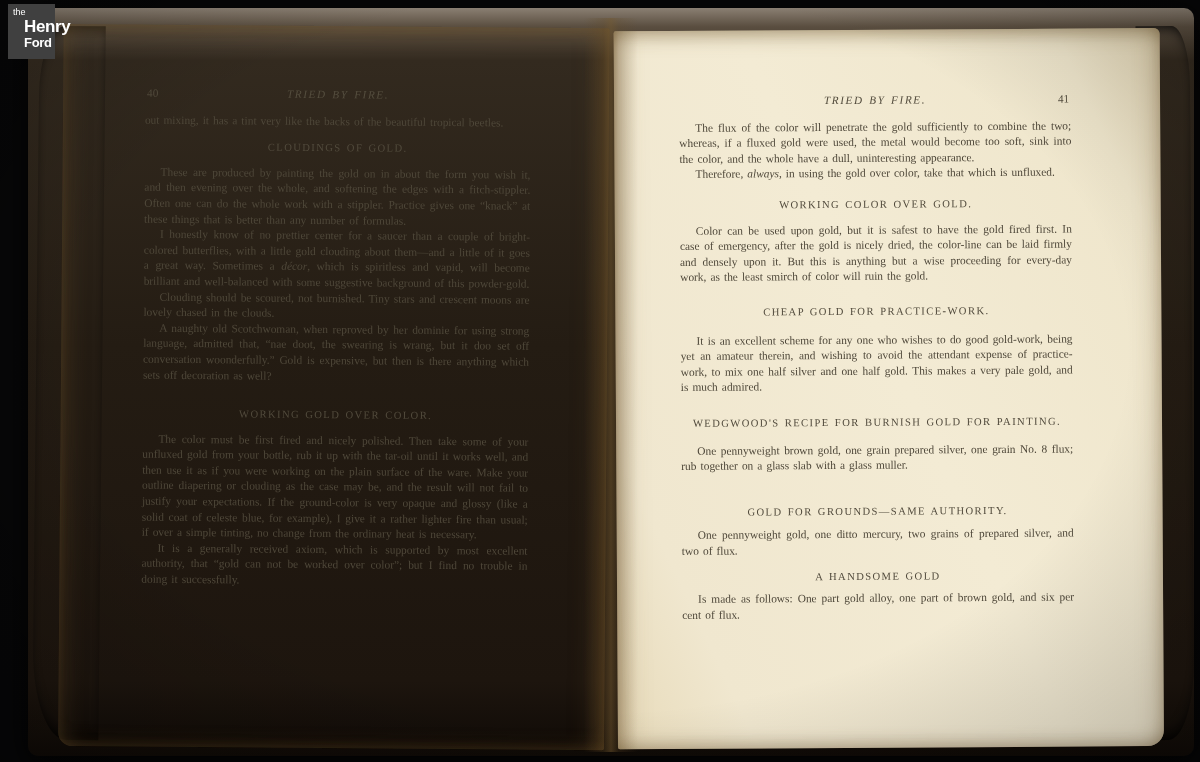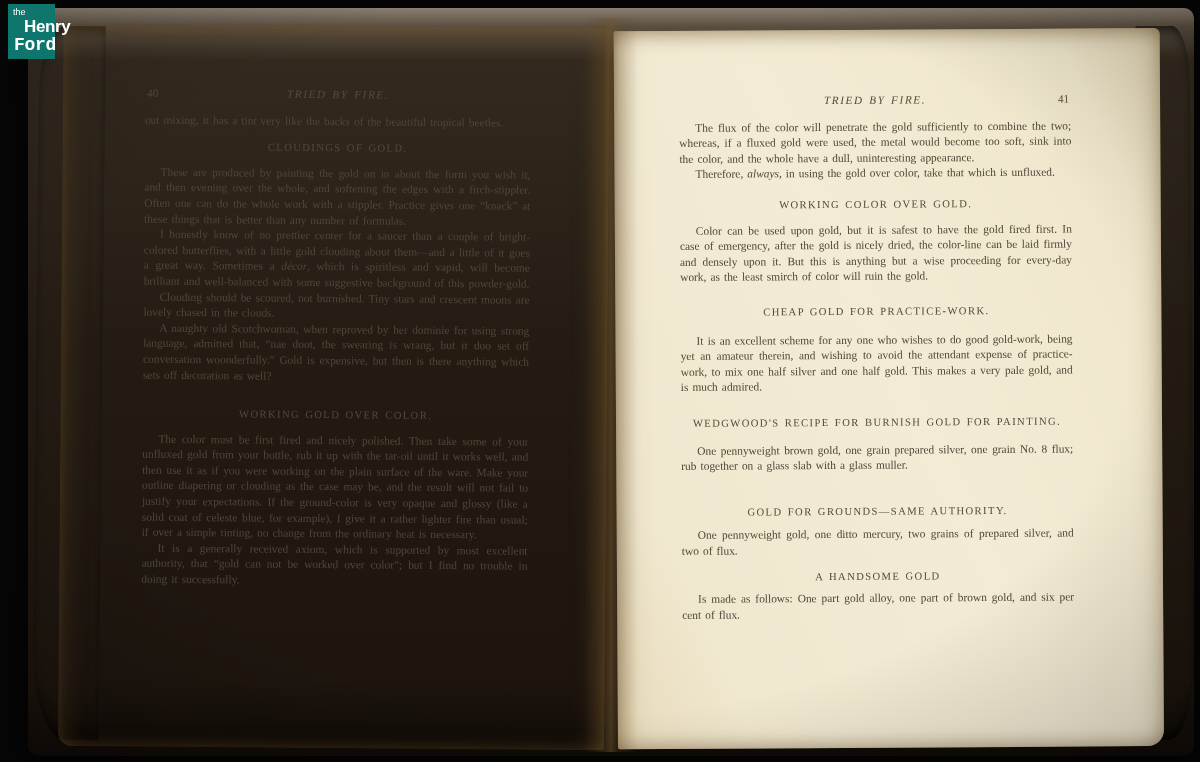--- a/index.html
+++ b/index.html
@@ -58,21 +58,21 @@
   .mh-d{margin:19px 0 13px;}
   .mh-e{margin:20px 0 12px;}
   .mh-f{margin:30px 0 8px;}
   .mh-g{margin:11px 0 6px;}
   
   .logo{position:absolute;left:8px;top:4px;width:47px;height:55px;box-sizing:border-box;
     padding:4px 4px 3px 5px;color:#fff;font-family:"Liberation Sans","DejaVu Sans",sans-serif;
     line-height:1;}
   .logo .the{display:block;font-size:9px;margin:0 0 1px 0;}
   .logo .henry{display:block;font-size:17px;font-weight:bold;margin:0 0 1px 11px;letter-spacing:-.4px;}
-  .logo .ford{display:block;font-size:18px;font-weight:bold;margin-left:1px;letter-spacing:-.3px;font-family:Liberation Mono, monospace;}
+  .logo .ford{display:block;font-size:13px;font-weight:bold;margin-left:11px;letter-spacing:-.3px;}
 </style>
 </head>
 <body>
 
 <div class="scene">
   <div class="bg-glow"></div>
   <div class="cover"></div>
   <div class="edges edges-left"></div>
   <div class="edges edges-right"></div>
 
@@ -111,18 +111,18 @@
       <h3 class="bheading mh-f">GOLD FOR GROUNDS—SAME AUTHORITY.</h3>
       <p class="para">One pennyweight gold, one ditto mercury, two grains of prepared silver, and two of flux.</p>
       <h3 class="bheading mh-g">A HANDSOME GOLD</h3>
       <p class="para">Is made as follows: One part gold alloy, one part of brown gold, and six per cent of flux.</p>
     </div>
   </div>
 
   <div class="gutter"></div>
   <div class="vignette"></div>
 
-  <div class="logo" style="background:#0f766e;">
+  <div class="logo" style="background:#404040;">
     <span class="the">the</span>
     <span class="henry">Henry</span>
     <span class="ford">Ford</span>
   </div>
 </div>
 
 </body></html>

